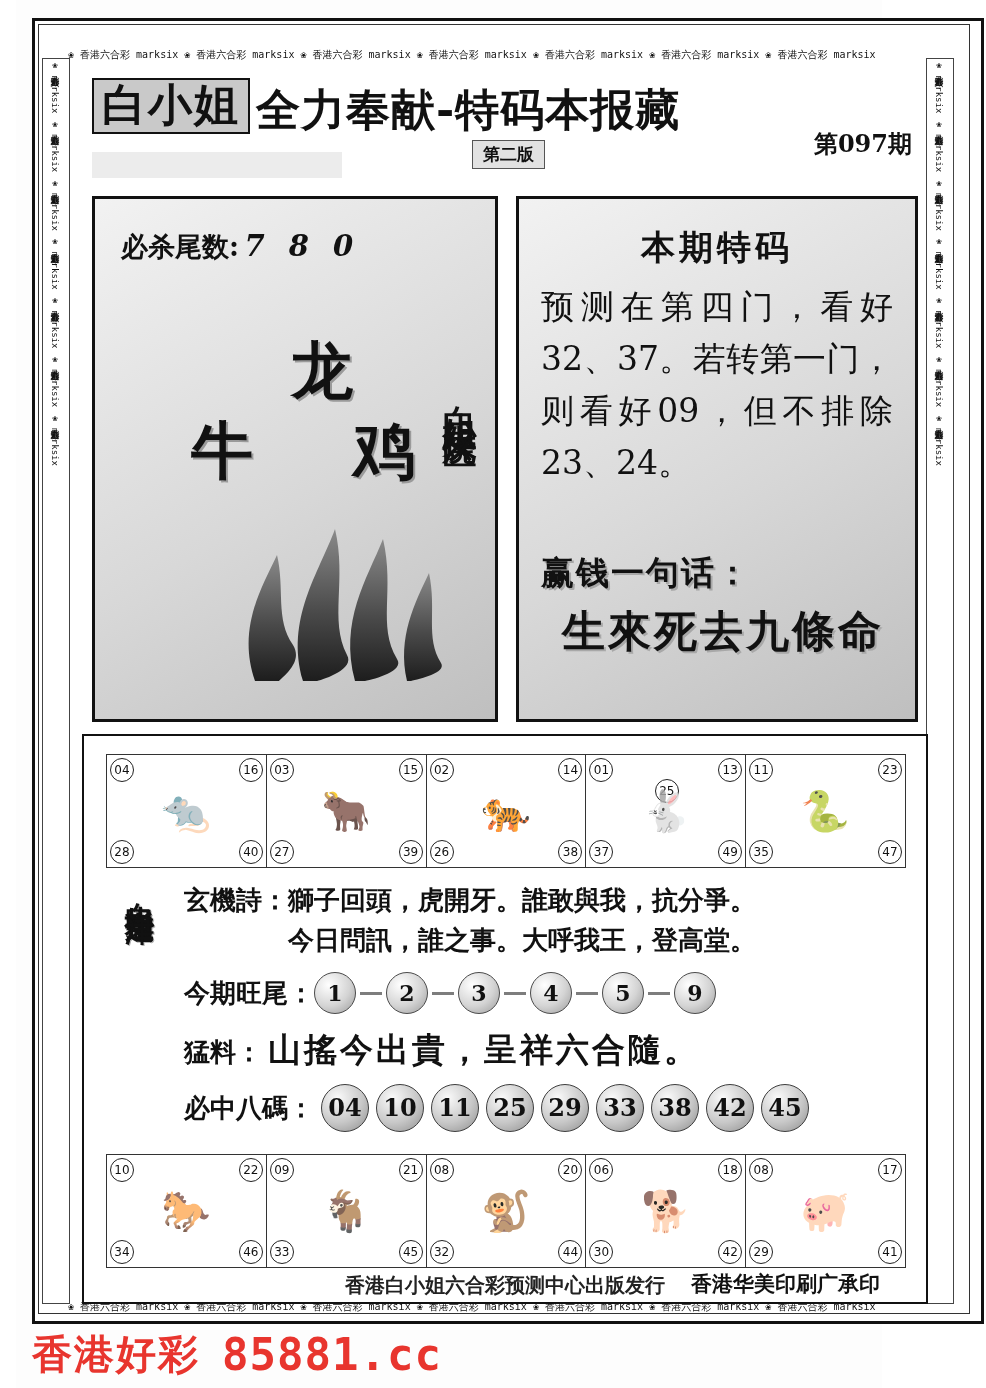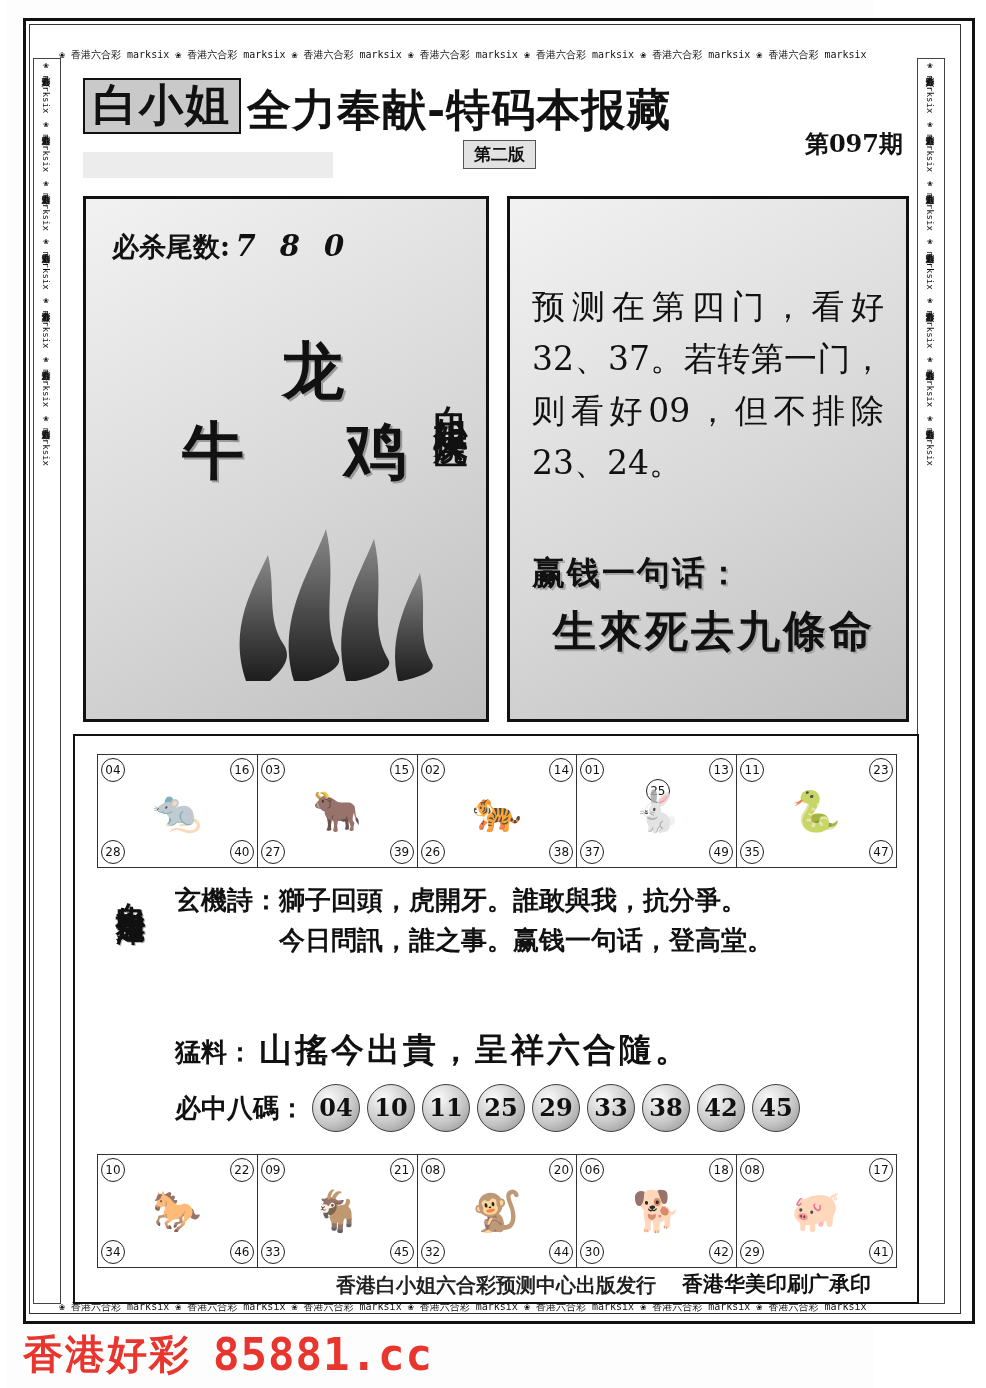--- a/index.html
+++ b/index.html
@@ -3,21 +3,21 @@
 <meta charset="utf-8">
 <style>
   html,body{margin:0;padding:0;}
   body{
     width:986px;height:1388px;
     background:#ffffff;
     font-family:"DejaVu Sans","Liberation Sans",sans-serif;
     position:relative;overflow:hidden;
   }
   .page{
-    position:absolute;left:7px;top:0;width:866px;height:1388px;
+    position:absolute;left:16px;top:0;width:866px;height:1388px;
     background:#fdfdfd;
   }
   
   .outer-frame{
     position:absolute;left:16px;top:18px;width:946px;height:1300px;
     border:3px solid #111;background:#fff;
   }
   .inner-frame{
     position:absolute;left:22px;top:24px;width:930px;height:1288px;
     border:1px solid #333;
@@ -274,20 +274,21 @@
       <path d="M40 212 C22 160 46 120 62 86 C70 120 60 150 78 176 C88 192 70 206 64 212 Z" fill="url(#fg)"></path>
       <path d="M88 212 C70 150 104 104 120 60 C132 112 114 150 132 186 C140 200 110 210 102 212 Z" fill="url(#fg)"></path>
       <path d="M140 212 C124 152 152 110 168 70 C180 122 162 156 182 190 C190 202 160 210 150 212 Z" fill="url(#fg)"></path>
       <path d="M192 212 C182 168 200 134 214 104 C222 142 210 168 226 194 C232 204 204 210 196 212 Z" fill="url(#fg)"></path>
     </svg>
 
     <div class="vert-text">白小姐火烧区</div>
   </div>
 
   <div class="panel panel-right">
+    <div class="rp-title">本期特码</div>
     <div class="rp-body">预测在第四门，看好32、37。若转第一门，则看好09，但不排除23、24。</div>
     <div class="rp-win-label">赢钱一句话：</div>
     <div class="rp-win-text">生來死去九條命</div>
   </div>
 
   <div class="bottom-block">
 
     <div class="anim-strip anim-top">
       <div class="anim-cell">
         <span class="num-o n-tl">04</span>
@@ -325,23 +326,37 @@
         <span class="num-o n-br">47</span>
         <span class="animal-art">🐍</span>
       </div>
     </div>
 
     <div class="midsec">
       <div class="sidecol">白小姐指点迷津</div>
 
       <div class="poem">
         <span class="lbl">玄機詩：</span><span>獅子回頭，虎開牙。誰敢與我，抗分爭。</span><br>
-        <span style="display:inline-block;width:104px"></span><span>今日問訊，誰之事。赢钱一句话，登高堂。</span>
-      </div>
-
+        <span style="display:inline-block;width:104px"></span><span>今日問訊，誰之事。大呼我王，登高堂。</span>
+      </div>
+
+      <div class="tail-row">
+        <span class="row-label">今期旺尾：</span>
+        <span class="ball">1</span>
+        <span class="dash"></span>
+        <span class="ball">2</span>
+        <span class="dash"></span>
+        <span class="ball">3</span>
+        <span class="dash"></span>
+        <span class="ball">4</span>
+        <span class="dash"></span>
+        <span class="ball">5</span>
+        <span class="dash"></span>
+        <span class="ball">9</span>
+      </div>
 
       <div class="meng-row">
         <span class="row-label">猛料：</span>
         <span class="meng-text">山搖今出貴，呈祥六合隨。</span>
       </div>
 
       <div class="eight-row">
         <span class="row-label">必中八碼：</span>
         <span class="ball-lg">04</span>
         <span class="ball-lg">10</span>

